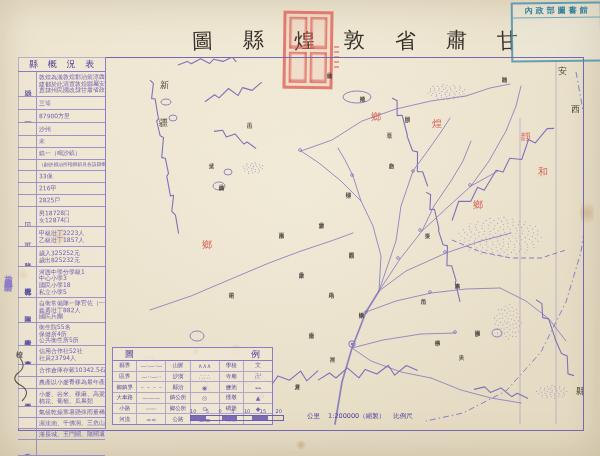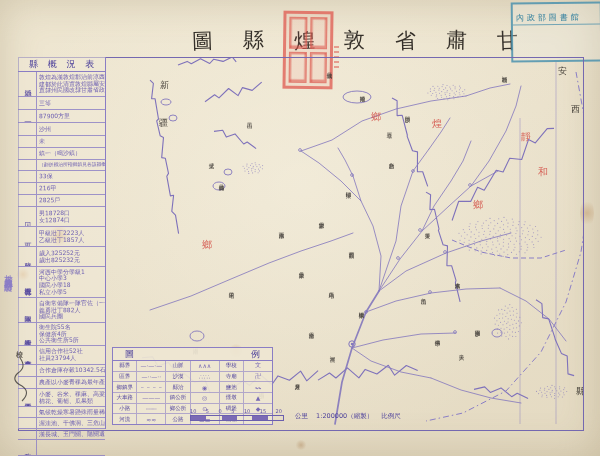--- a/index.html
+++ b/index.html
@@ -11,22 +11,22 @@
   .stain{position:absolute;border-radius:50%;pointer-events:none;}
   
   .title{position:absolute;left:192px;top:30px;width:326px;height:30px;display:flex;
     flex-direction:row-reverse;justify-content:space-between;align-items:flex-start;}
   .title span{font-size:21px;color:#35302a;line-height:1;}
   .title span:nth-child(odd){transform:rotate(-2deg) translateY(1px);}
   .title span:nth-child(even){transform:rotate(1.5deg);}
   
   .stamp{position:absolute;left:511px;top:2px;width:87px;height:56px;border:2px solid rgba(66,140,170,.8);
     background:rgba(235,240,235,.25);color:#2d7ba6;transform:rotate(-.6deg);}
-  .stamp-hd{font-size:8px;letter-spacing:3px;color:#34819f;
-    border-bottom:1px solid rgba(66,140,170,.7);padding:1px 0 1px 3px;font-weight:normal;margin-top:7px;}
+  .stamp-hd{font-size:8px;letter-spacing:3px;text-align:center;color:#34819f;
+    border-bottom:1px solid rgba(66,140,170,.7);padding:1px 0 1px 3px;font-weight:bold;}
   .stamp-row{display:flex;align-items:baseline;border-bottom:1px solid rgba(66,140,170,.45);height:13px;padding:0 2px;}
   .stamp-row:last-child{border-bottom:none;}
   .stamp-lab{font-size:6.5px;white-space:nowrap;}
   .stamp-val{font-size:8.5px;font-style:italic;margin-left:2px;white-space:nowrap;transform:rotate(-1deg);}
   
   .seal{position:absolute;left:283px;top:11px;width:50px;height:78px;transform:rotate(.8deg);
     border:3px solid rgba(223,88,78,.72);background:rgba(238,120,108,.10);filter:blur(.25px);padding:3px;box-sizing:border-box;}
   .seal-grid{width:100%;height:100%;display:grid;grid-template-columns:1fr 1fr;grid-template-rows:1fr 1fr;gap:3px;}
   .seal-cell{border:1.7px solid rgba(220,82,72,.68);
     box-shadow:inset 2px 2px 0 -.5px rgba(220,82,72,.55), inset -2px -3px 0 -.5px rgba(220,82,72,.55);}
@@ -56,21 +56,21 @@
   .lg-cell:last-child{border-right:none;}
   .lg-t{width:24px;font-size:5.5px;color:#55489f;white-space:nowrap;}
   .lg-s{width:29px;font-size:6px;color:#7668b4;white-space:nowrap;}
   
   .scalebar{position:absolute;left:190px;top:409px;display:flex;align-items:flex-end;color:#4d419b;}
   .sb-ticks{display:flex;flex-direction:column;margin-right:3px;}
   .sb-nums{display:flex;justify-content:space-between;font-size:5px;line-height:5px;width:92px;margin-bottom:1px;color:#5c50a5;}
   .sb-bar{display:flex;width:92px;height:4px;border:1px solid #6b5fae;}
   .sb-seg{flex:1;}
   .sb-seg:nth-child(odd){background:#7b6ab5;}
-  .sb-txt{font-size:6.5px;margin-left:8px;white-space:nowrap;color:#4d419b;}
+  .sb-txt{font-size:6.5px;margin-left:20px;white-space:nowrap;color:#4d419b;}
   .sb-txt b{font-weight:normal;margin-left:6px;}
   
   .vcap{position:absolute;left:3px;top:268px;writing-mode:vertical-rl;font-size:8.5px;letter-spacing:1px;
     color:#8a7cc6;transform:rotate(.5deg);}
   .check{position:absolute;left:14px;top:345px;writing-mode:vertical-rl;font-size:7px;color:#46413b;opacity:.85;}
   svg text{font-family:"DejaVu Sans","Liberation Sans",sans-serif;}
   #map{position:absolute;left:106px;top:57px;}
   #scribble{position:absolute;left:4px;top:356px;}
 </style>
 </head>

